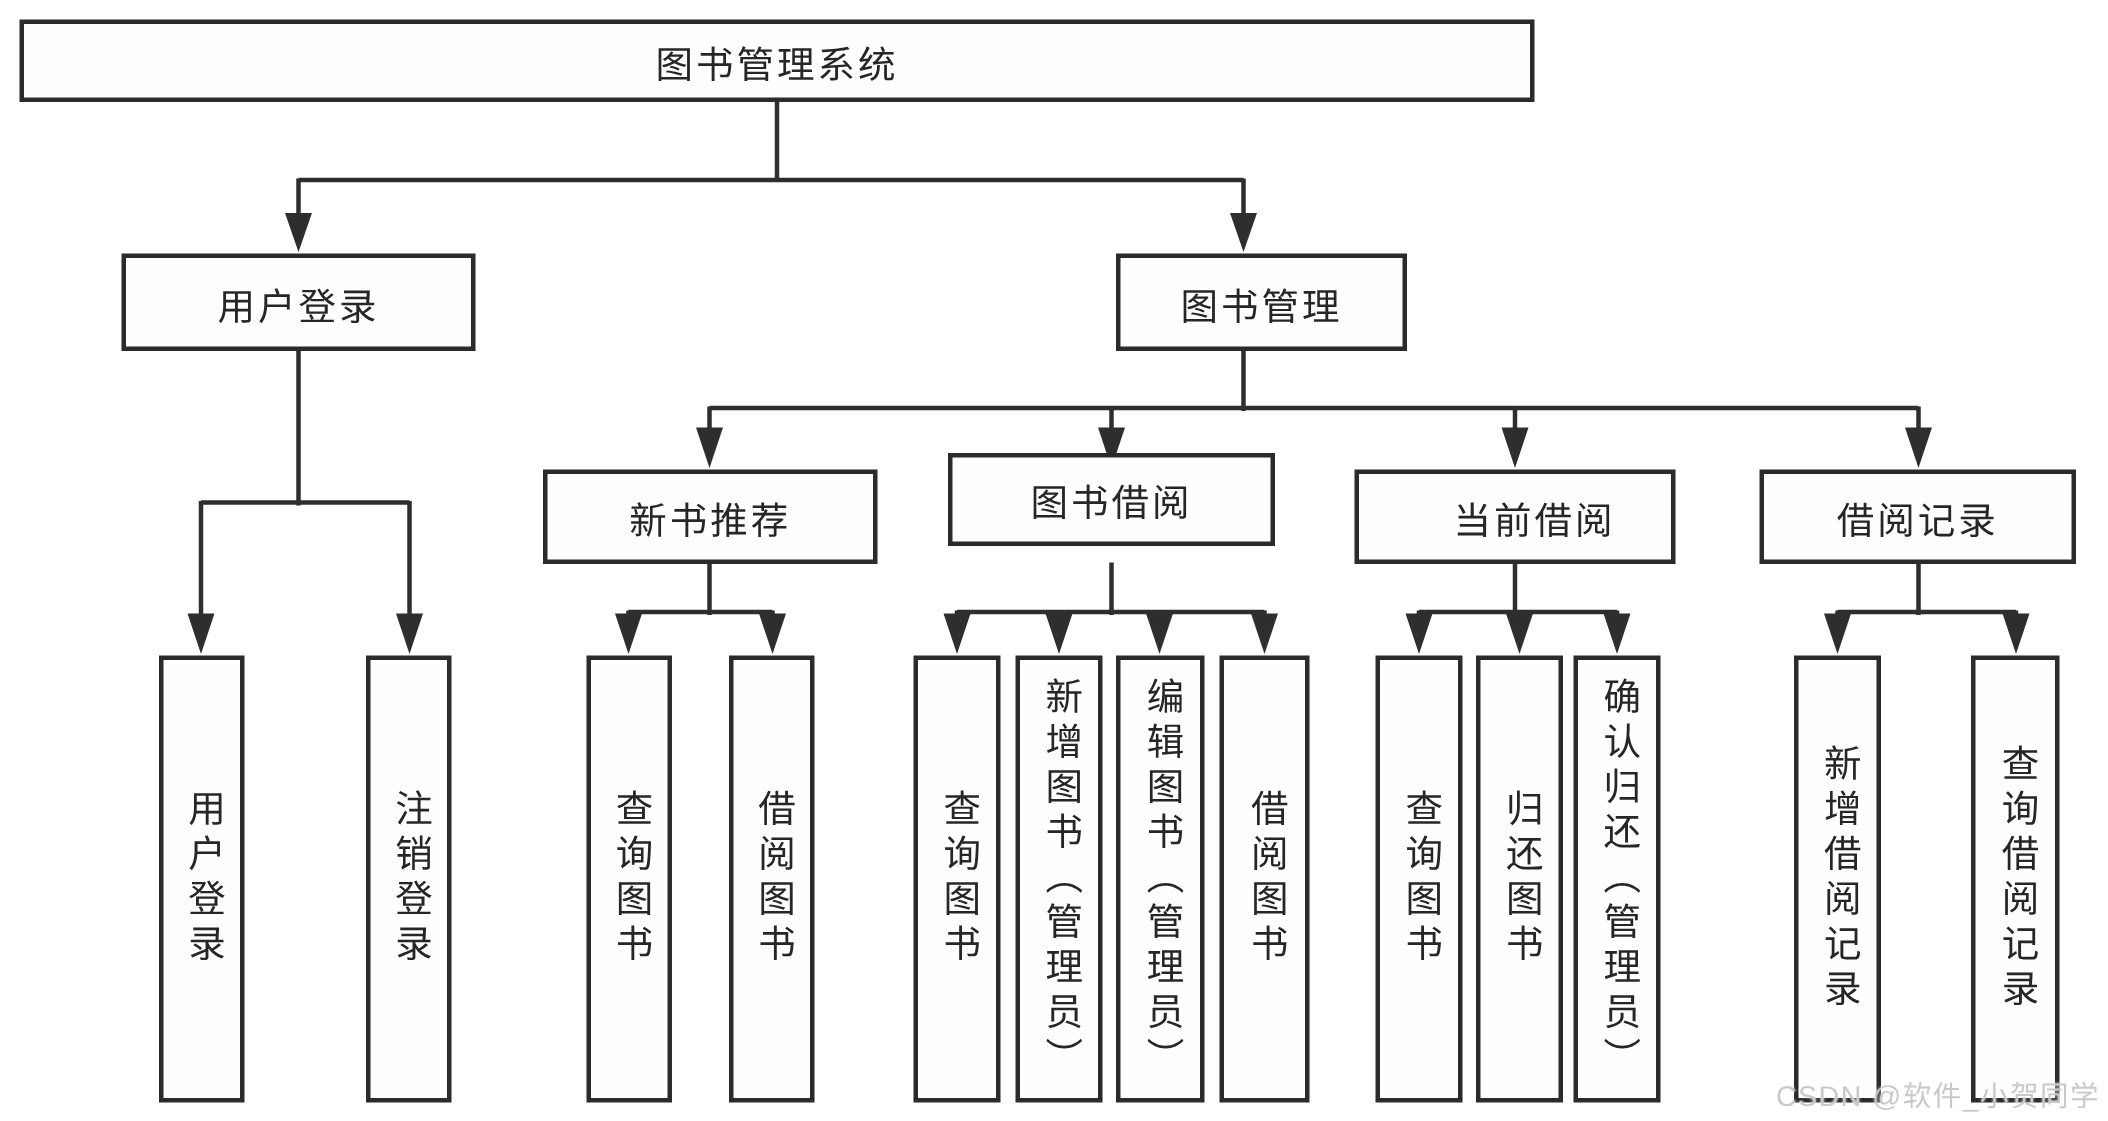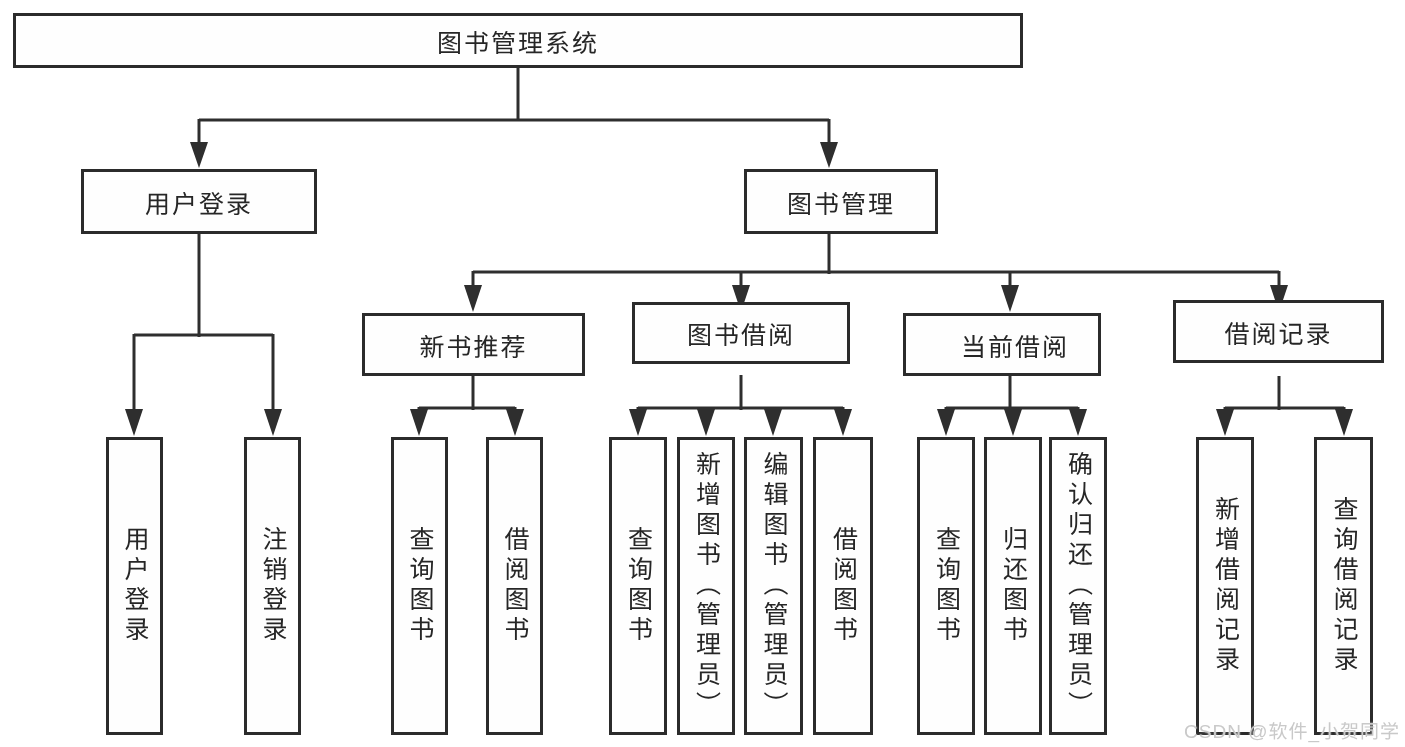--- a/index.html
+++ b/index.html
@@ -134,22 +134,22 @@
     <polygon points="1335,409 1353,409 1344,436"></polygon>
   </svg>
 
   <div class="node" style="left:13px; top:13px; width:1010px; height:55px;">图书管理系统</div>
 
   <div class="node" style="left:81px; top:169px; width:236px; height:65px;">用户登录</div>
   <div class="node" style="left:712px; top:169px; width:194px; height:65px;margin-left:32px;">图书管理</div>
 
   <div class="node" style="left:362px; top:313px; width:223px; height:63px;">新书推荐</div>
   <div class="node" style="left:632px; top:302px; width:218px; height:62px;">图书借阅</div>
-  <div class="node" style="left:903px; top:313px; width:198px; height:63px;padding-left:26px;">当前借阅</div>
-  <div class="node" style="left:1173px; top:300px; width:211px; height:63px;">借阅记录</div>
+  <div class="node" style="left:903px; top:313px; width:214px; height:63px;padding-left:26px;">当前借阅</div>
+  <div class="node" style="left:1173px; top:313px; width:211px; height:63px;">借阅记录</div>
 
   <div class="vnode" style="left:106px; width:57px;">
     <span>用户登录</span>
   </div>
   <div class="vnode" style="left:244px; width:57px;">
     <span>注销登录</span>
   </div>
 
   <div class="vnode" style="left:391px; width:57px;">
     <span>查询图书</span>

